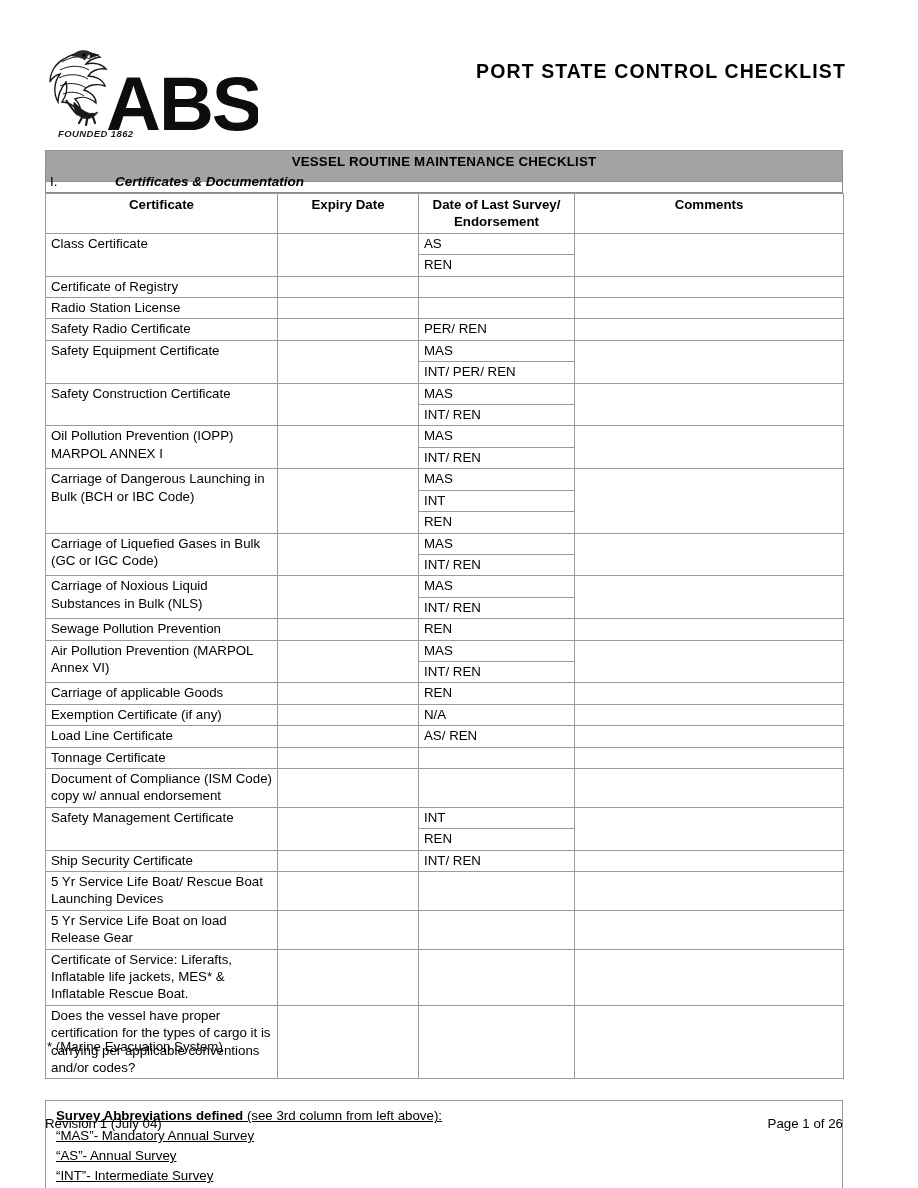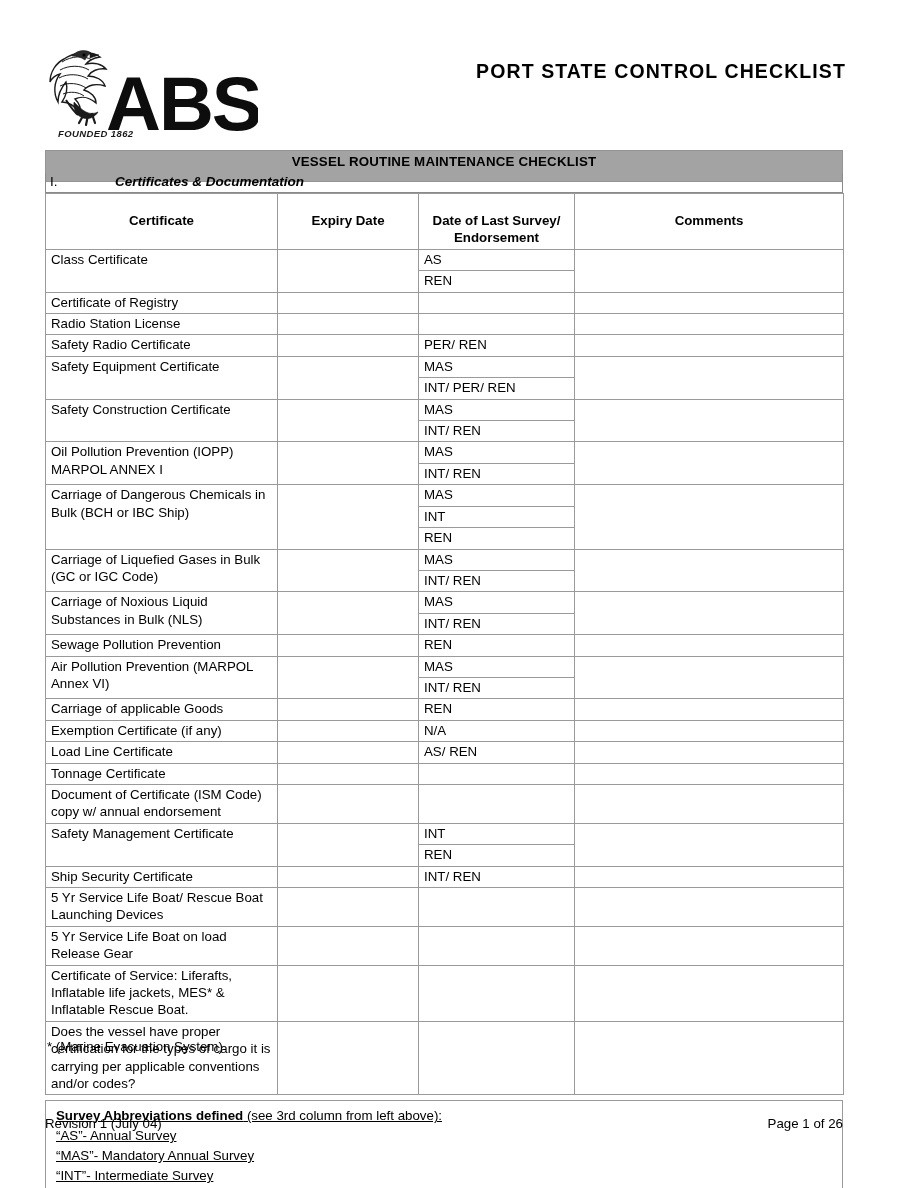--- a/index.html
+++ b/index.html
@@ -115,21 +115,21 @@
     vertical-align: top;
     line-height: 17.4px;
     font-weight: normal;
     text-align: left;
     box-sizing: border-box;
   }
   table.cert-table th {
     text-align: center;
     font-weight: bold;
     vertical-align: top;
-    padding-top: 18px;
+    padding-top: 2px;
   }
   .col-cert   { width: 232px; }
   .col-expiry { width: 141px; }
   .col-survey { width: 156px; }
   .col-comm   { width: 269px; }
 
   .cell-name { vertical-align: top; }
   .blank-cell { }
 
   
@@ -292,21 +292,21 @@
         <tr>
           <td class="cell-name" rowspan="2">Oil Pollution Prevention (IOPP) MARPOL ANNEX I</td>
           <td class="blank-cell" rowspan="2">&nbsp;</td>
           <td>MAS</td>
           <td class="blank-cell" rowspan="2">&nbsp;</td>
         </tr>
         <tr>
           <td>INT/ REN</td>
         </tr>
         <tr>
-          <td class="cell-name" rowspan="3">Carriage of Dangerous Chemicals in Bulk (BCH or IBC Ship)</td>
+          <td class="cell-name" rowspan="3">Carriage of Dangerous Launching in Bulk (BCH or IBC Code)</td>
           <td class="blank-cell" rowspan="3">&nbsp;</td>
           <td>MAS</td>
           <td class="blank-cell" rowspan="3">&nbsp;</td>
         </tr>
         <tr>
           <td>INT</td>
         </tr>
         <tr>
           <td>REN</td>
         </tr>
@@ -361,21 +361,21 @@
           <td>AS/ REN</td>
           <td class="blank-cell" rowspan="1">&nbsp;</td>
         </tr>
         <tr>
           <td class="cell-name" rowspan="1">Tonnage Certificate</td>
           <td class="blank-cell" rowspan="1">&nbsp;</td>
           <td>&nbsp;</td>
           <td class="blank-cell" rowspan="1">&nbsp;</td>
         </tr>
         <tr>
-          <td class="cell-name" rowspan="1">Document of Certificate (ISM Code) copy w/ annual endorsement</td>
+          <td class="cell-name" rowspan="1">Document of Compliance (ISM Code) copy w/ annual endorsement</td>
           <td class="blank-cell" rowspan="1">&nbsp;</td>
           <td>&nbsp;</td>
           <td class="blank-cell" rowspan="1">&nbsp;</td>
         </tr>
         <tr>
           <td class="cell-name" rowspan="2">Safety Management Certificate</td>
           <td class="blank-cell" rowspan="2">&nbsp;</td>
           <td>INT</td>
           <td class="blank-cell" rowspan="2">&nbsp;</td>
         </tr>
@@ -415,22 +415,22 @@
       </tbody>
   </table>
 
   <div class="footnote" id="footnote" style="top: 1039px;">* (Marine Evacuation System)</div>
 
   <div class="abbr-box" id="abbr-box" style="top: 1100px;">
     <div class="abbr-line">
       <span class="abbr-strong">Survey Abbreviations defined</span><span> (see 3rd column from left above):</span>
     </div>
     <div id="abbr-items">
+        <div class="abbr-line">“MAS”- Mandatory Annual Survey</div>
         <div class="abbr-line">“AS”- Annual Survey</div>
-        <div class="abbr-line">“MAS”- Mandatory Annual Survey</div>
         <div class="abbr-line">“INT”- Intermediate Survey</div>
         <div class="abbr-line">“REN”- Renewal Survey</div>
       </div>
   </div>
 
   <div class="footer">
     <span class="footer-left">Revision 1 (July 04)</span>
     <span class="footer-right">Page 1 of 26</span>
   </div>
 

